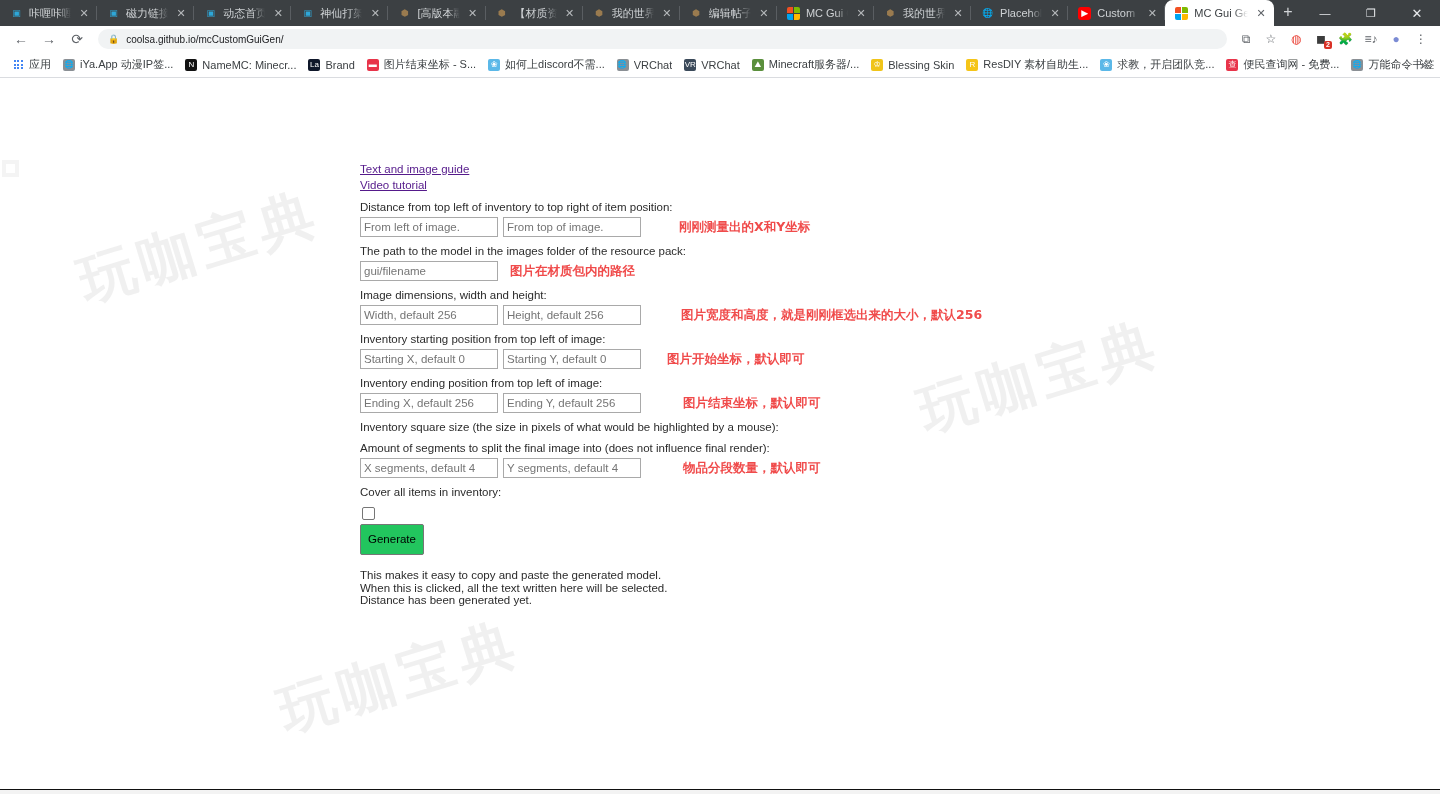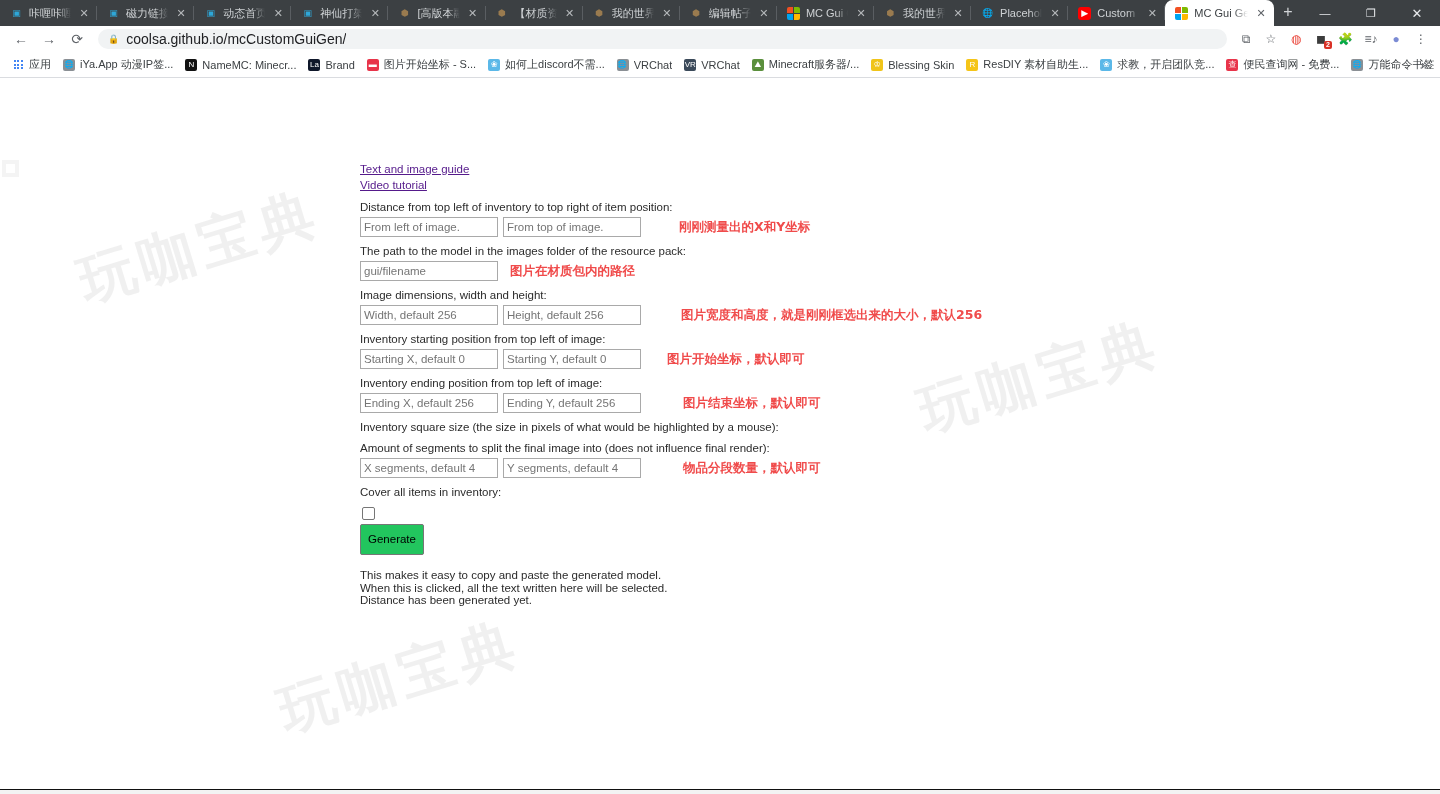--- a/index.html
+++ b/index.html
@@ -61,21 +61,21 @@
     padding:0 8px;gap:2px;
   }
   .navbtn{width:26px;height:26px;display:flex;align-items:center;justify-content:center;
           color:#5f6368;font-size:14px;flex:none;}
   .omnibox{
     flex:1 1 auto;height:20px;background:#f1f3f4;border-radius:10px;
     display:flex;align-items:center;gap:7px;padding:0 10px;margin:0 6px 0 6px;
     max-width:1180px;
   }
   .omnibox .lock{font-size:9px;color:#5f6368;flex:none;}
-  .omnibox .url{font-size:14px;color:#202124;white-space:nowrap;overflow:hidden;}
+  .omnibox .url{font-size:10px;color:#202124;white-space:nowrap;overflow:hidden;}
   .tbicons{display:flex;align-items:center;gap:3px;flex:none;}
   .tbicon{width:22px;height:22px;display:flex;align-items:center;justify-content:center;
           color:#5f6368;font-size:12px;position:relative;}
   .badge{
     position:absolute;right:0px;bottom:1px;background:#d93025;color:#fff;
     font-size:7px;line-height:8px;border-radius:2px;padding:0 2px;font-weight:bold;
   }
 
   .bookmarks{
     height:25px;background:#fff;display:flex;align-items:center;
@@ -307,21 +307,21 @@
         <div class="bm">
           <span class="bmfav" style="background: rgb(17, 17, 17);">N</span>
           <span class="bmlabel">NameMC: Minecr...</span>
         </div>
         <div class="bm">
           <span class="bmfav" style="background: #0f172a;">La</span>
           <span class="bmlabel">Brand</span>
         </div>
         <div class="bm">
           <span class="bmfav" style="background: rgb(232, 52, 74);">▬</span>
-          <span class="bmlabel">图片开始坐标 - S...</span>
+          <span class="bmlabel">图片结束坐标 - S...</span>
         </div>
         <div class="bm">
           <span class="bmfav" style="background: rgb(91, 184, 232);">❀</span>
           <span class="bmlabel">如何上discord不需...</span>
         </div>
         <div class="bm">
           <span class="bmfav" style="background: rgb(138, 143, 148);">🌐</span>
           <span class="bmlabel">VRChat</span>
         </div>
         <div class="bm">

